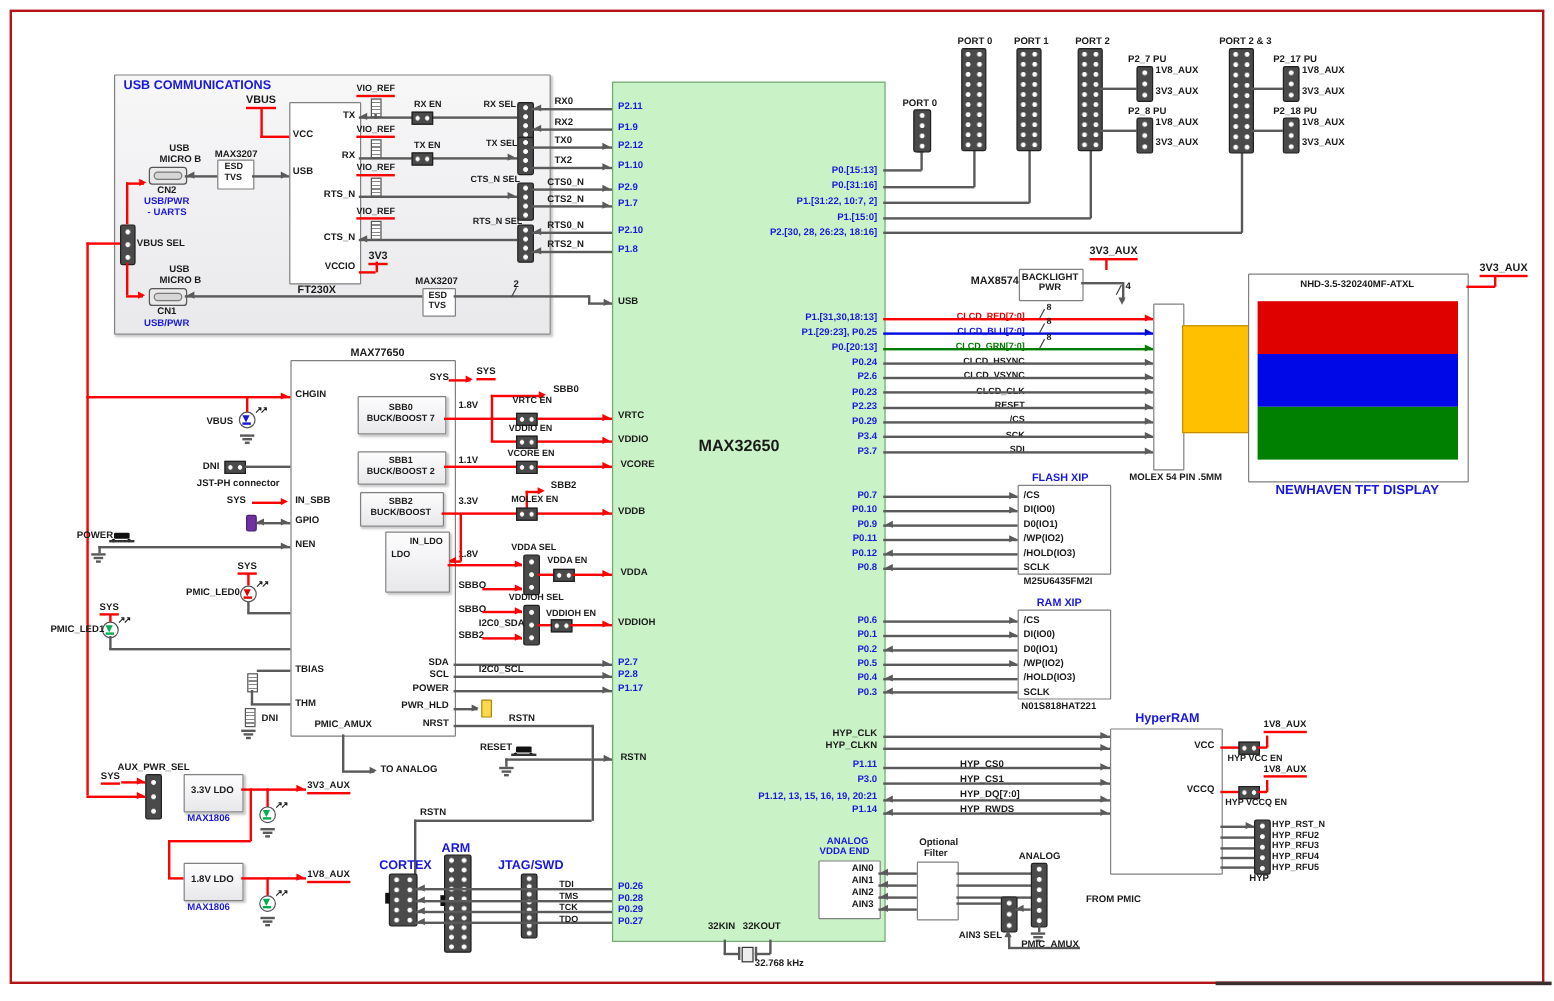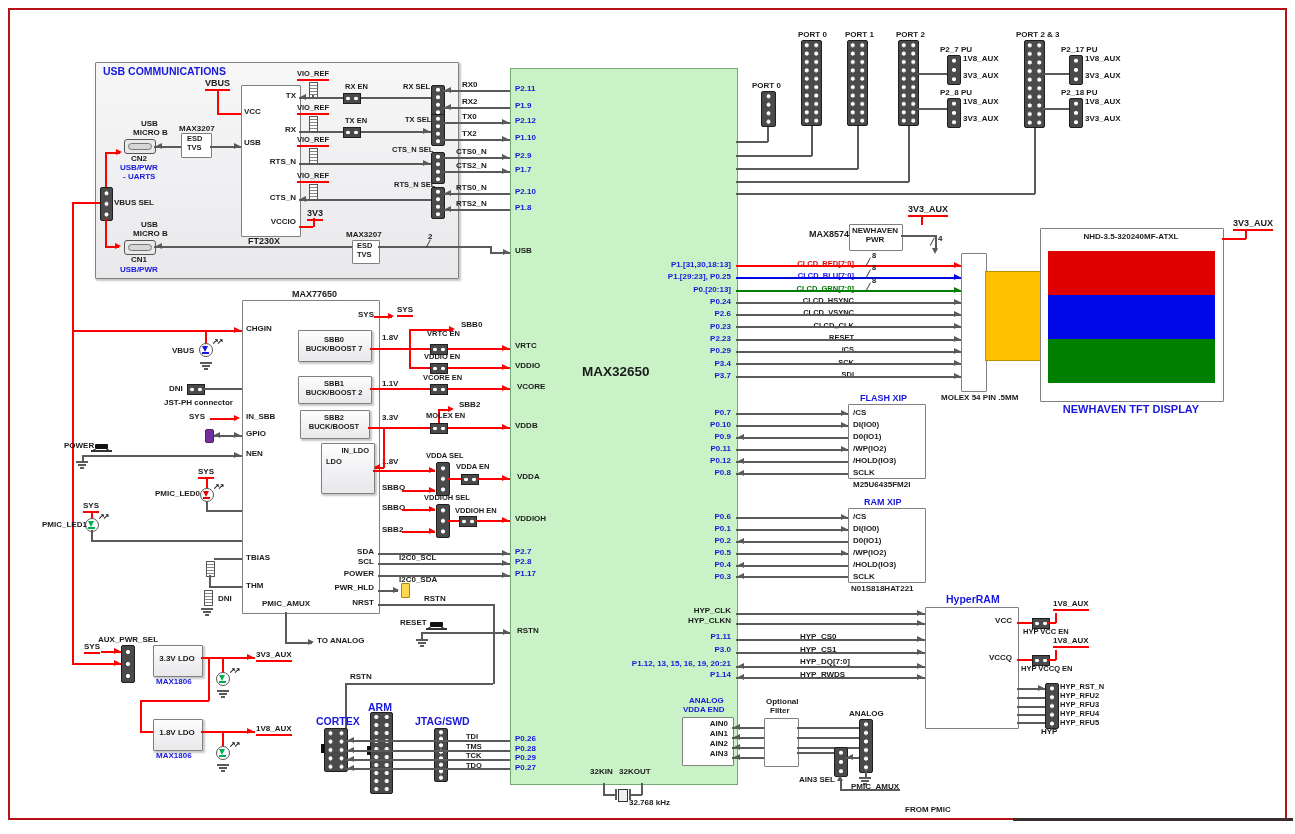--- a/index.html
+++ b/index.html
@@ -209,20 +209,27 @@
   <span class="l s8" style="left:517px;top:627px">RSTN</span>
   <div class="col bl s8" style="left:515px;top:734px;line-height:9.6px">
       <span>P0.26</span>
       <span>P0.28</span>
       <span>P0.29</span>
       <span>P0.27</span>
     </div>
   <span class="l s8" style="left:590px;top:768px">32KIN</span>
   <span class="l s8" style="left:619px;top:768px">32KOUT</span>
 
+  <div class="col bl s8 ra" style="left:640px;top:135px;width:91px;line-height:13.1px">
+      <span>P0.[15:13]</span>
+      <span>P0.[31:16]</span>
+      <span>P1.[31:22, 10:7, 2]</span>
+      <span>P1.[15:0]</span>
+      <span>P2.[30, 28, 26:23, 18:16]</span>
+    </div>
   <div class="col bl s8 ra" style="left:620px;top:259px;width:111px;line-height:12.35px">
       <span>P1.[31,30,18:13]</span>
       <span>P1.[29:23], P0.25</span>
       <span>P0.[20:13]</span>
       <span>P0.24</span>
       <span>P2.6</span>
       <span>P0.23</span>
       <span>P2.23</span>
       <span>P0.29</span>
       <span>P3.4</span>
@@ -316,21 +323,21 @@
   <span class="l s8" style="left:1085px;top:72px">3V3_AUX</span>
   <span class="l s8" style="left:1061px;top:89px">P2_18 PU</span>
   <div class="hdr hdr1" style="left:1069px;top:98px;width:12px;height:28px;--p:9.3px"></div>
   <span class="l s8" style="left:1085px;top:98px">1V8_AUX</span>
   <span class="l s8" style="left:1085px;top:115px">3V3_AUX</span>
 
   <span class="l pw" style="left:908px;top:205px">3V3_AUX</span>
   <i class="w v wr" style="left:921px;top:215px;height:10px"></i>
   <span class="l" style="left:809px;top:230px">MAX8574</span>
   <div class="box plain" style="left:849px;top:224px;width:52px;height:25px"></div>
-  <span class="l s8 ce" style="left:849px;top:227px;width:52px">NEWHAVEN</span>
+  <span class="l s8 ce" style="left:849px;top:227px;width:52px">BACKLIGHT</span>
   <span class="l s8 ce" style="left:849px;top:236px;width:52px">PWR</span>
   <i class="w h" style="left:901px;top:235px;width:35px"></i>
   <i class="w v" style="left:935px;top:235px;height:16px"></i>
   <i class="ad" style="left:932px;top:248px"></i>
   <i class="sl" style="left:928px;top:241px"></i>
   <span class="l s8" style="left:938px;top:235px">4</span>
 
   <div class="col s7 ra clcdcol" style="left:796px;top:258px;width:58px;line-height:12.35px">
       <span>CLCD_RED[7:0]</span>
       <span>CLCD_BLU[7:0]</span>
@@ -573,21 +580,21 @@
   <i class="w h wr" style="left:402px;top:531px;width:33px"></i>
     <i class="ar r" style="left:429px;top:528px"></i>
   <span class="l s7" style="left:455px;top:507px">VDDIOH EN</span>
   <i class="w h wr" style="left:448px;top:520px;width:12px"></i>
   <div class="j2" style="left:459px;top:516px"></div>
   <i class="w h wr" style="left:475px;top:520px;width:35px"></i>
     <i class="ar r" style="left:502px;top:517px"></i>
 
   <i class="w h" style="left:378px;top:553px;width:132px"></i>
     <i class="ar" style="left:502px;top:550px"></i>
-  <span class="l s8" style="left:399px;top:576px">I2C0_SDA</span>
+  <span class="l s8" style="left:399px;top:516px">I2C0_SDA</span>
   <i class="w h" style="left:378px;top:563px;width:132px"></i>
     <i class="ar" style="left:502px;top:560px"></i>
   <span class="l s8" style="left:399px;top:554px">I2C0_SCL</span>
   <i class="w h" style="left:378px;top:575px;width:132px"></i>
     <i class="ar" style="left:502px;top:572px"></i>
   <i class="w h" style="left:378px;top:590px;width:20px"></i>
     <i class="ar" style="left:393px;top:587px"></i>
   <div class="yel" style="left:401px;top:583px"></div>
   <i class="w h" style="left:378px;top:604px;width:116px"></i>
   <span class="l s8" style="left:424px;top:595px">RSTN</span>
@@ -729,15 +736,15 @@
   <i class="w v" style="left:865px;top:770px;height:7px"></i>
   <div class="gnd" style="left:859px;top:777px"></div>
   <div class="hdr hdr1" style="left:834px;top:747px;width:12px;height:28px;--p:9.3px"></div>
   <i class="w h" style="left:846px;top:757px;width:13px"></i>
     <i class="al" style="left:847px;top:754px"></i>
   <span class="l s8" style="left:799px;top:776px">AIN3 SEL</span>
   <i class="w v" style="left:840px;top:779px;height:11px"></i>
     <i class="au" style="left:837px;top:775px"></i>
   <i class="w h" style="left:840px;top:789px;width:60px"></i>
   <span class="l s8" style="left:851px;top:783px">PMIC_AMUX</span>
-  <span class="l s8" style="left:905px;top:806px">FROM PMIC</span>
+  <span class="l s8" style="left:905px;top:746px">FROM PMIC</span>
 
 </div>
 
 </body></html>

